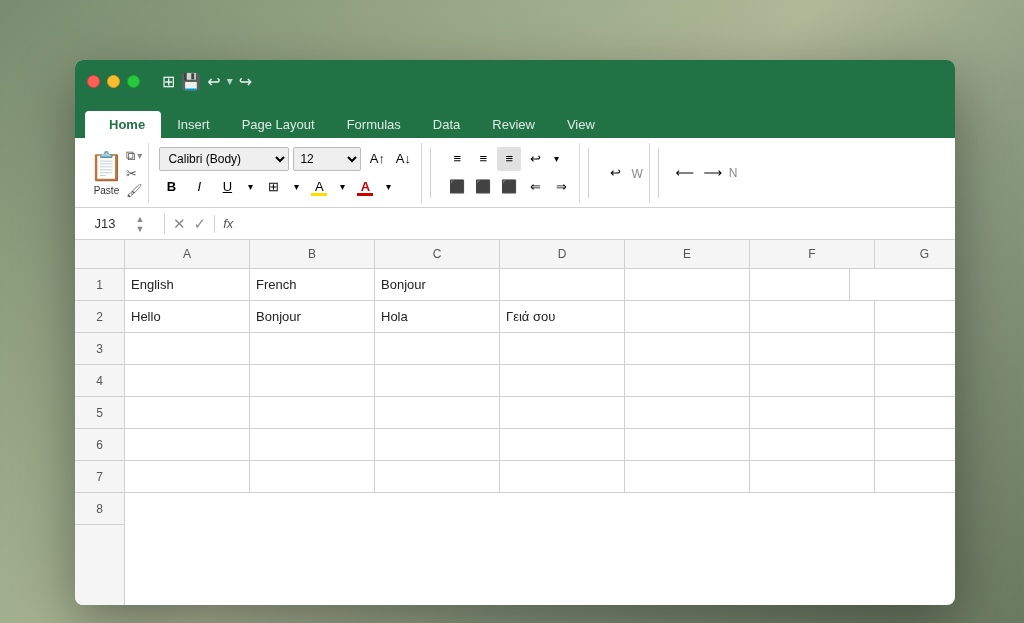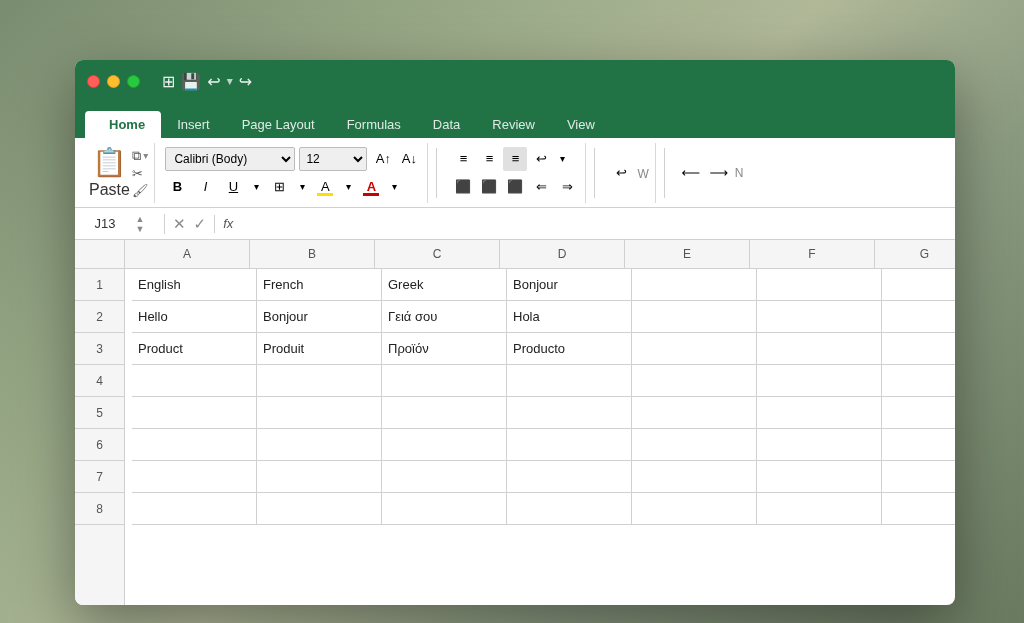--- a/index.html
+++ b/index.html
@@ -131,21 +131,21 @@
       align-items: center;
       gap: 2px;
     }
 
     .paste-icon {
       font-size: 28px;
       color: #217346;
     }
 
     .paste-label {
-      font-size: 16px;
+      font-size: 10px;
       color: #333;
     }
 
     .clipboard-icons {
       display: flex;
       flex-direction: column;
       gap: 2px;
     }
 
     .clipboard-icon-btn {
@@ -332,21 +332,20 @@
       display: flex;
       align-items: center;
       justify-content: center;
       font-size: 12px;
       color: #555;
     }
 
     .grid-area {
       flex: 1;
       overflow: hidden;
-      margin-left: 7px;
     }
 
     .grid-row {
       display: flex;
       border-bottom: 1px solid #d0d0d0;
       height: 32px;
     }
 
     .grid-cell {
       border-right: 1px solid #d0d0d0;
@@ -543,46 +542,36 @@
         <div class="row-header">6</div>
         <div class="row-header">7</div>
         <div class="row-header">8</div>
       </div>
 
       <div class="grid-area">
 
         <div class="grid-row">
           <div class="grid-cell col-a">English</div>
           <div class="grid-cell col-b">French</div>
-          <div class="grid-cell col-c">Greek</div>
           <div class="grid-cell col-d">Bonjour</div>
           <div class="grid-cell col-e"></div>
           <div class="grid-cell col-f"></div>
           <div class="grid-cell col-g"></div>
         </div>
 
         <div class="grid-row">
           <div class="grid-cell col-a">Hello</div>
           <div class="grid-cell col-b">Bonjour</div>
+          <div class="grid-cell col-d">Hola</div>
           <div class="grid-cell col-c">Γειά σου</div>
-          <div class="grid-cell col-d">Hola</div>
           <div class="grid-cell col-e"></div>
           <div class="grid-cell col-f"></div>
           <div class="grid-cell col-g"></div>
         </div>
 
-        <div class="grid-row">
-          <div class="grid-cell col-a">Product</div>
-          <div class="grid-cell col-b">Produit</div>
-          <div class="grid-cell col-c">Προϊόν</div>
-          <div class="grid-cell col-d">Producto</div>
-          <div class="grid-cell col-e"></div>
-          <div class="grid-cell col-f"></div>
-          <div class="grid-cell col-g"></div>
-        </div>
 
         <div class="grid-row">
           <div class="grid-cell col-a"></div>
           <div class="grid-cell col-b"></div>
           <div class="grid-cell col-c"></div>
           <div class="grid-cell col-d"></div>
           <div class="grid-cell col-e"></div>
           <div class="grid-cell col-f"></div>
           <div class="grid-cell col-g"></div>
         </div>

